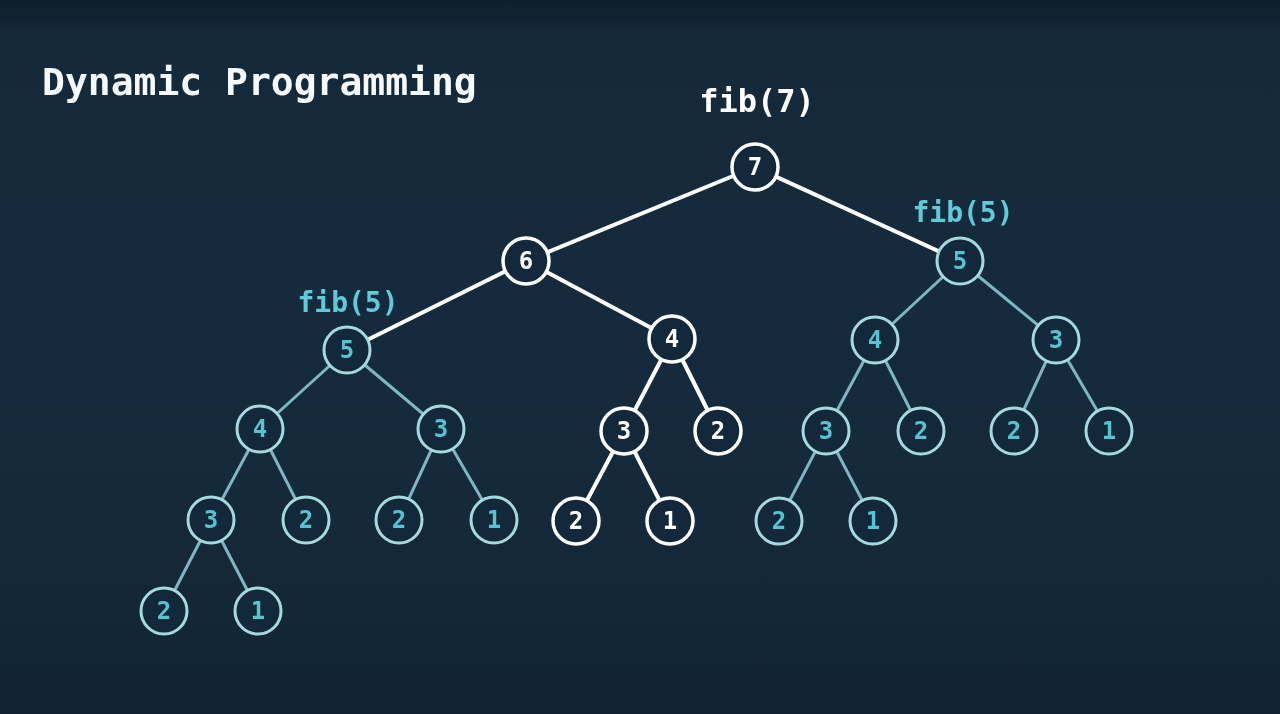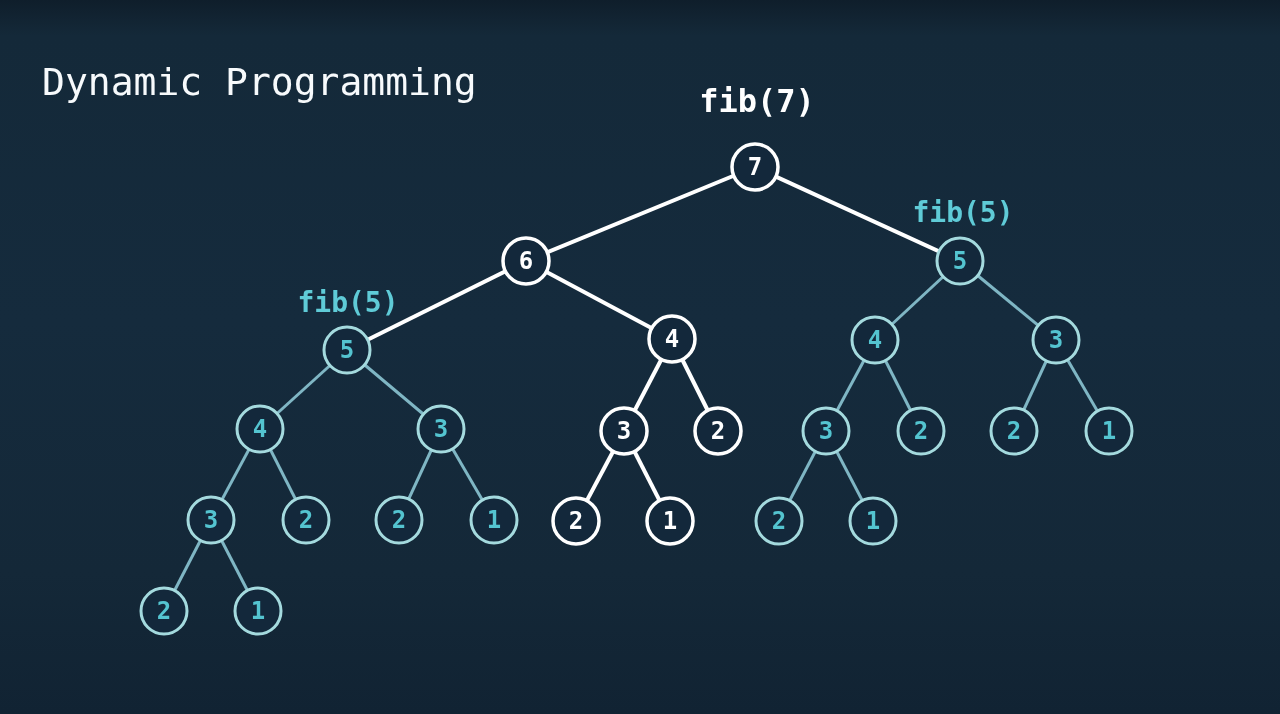--- a/index.html
+++ b/index.html
@@ -16,21 +16,21 @@
   }
   .stage {
     position: absolute;
     inset: 0;
   }
   .page-title {
     position: absolute;
     left: 42px;
     top: 60px;
     font-size: 38px;
-    font-weight: normal;
+    font-weight: bold;
     color: #f7fafc;
     letter-spacing: 0px;
     white-space: nowrap;
   }
   svg.tree {
     position: absolute;
     left: 0;
     top: 0;
     width: 1280px;
     height: 714px;

